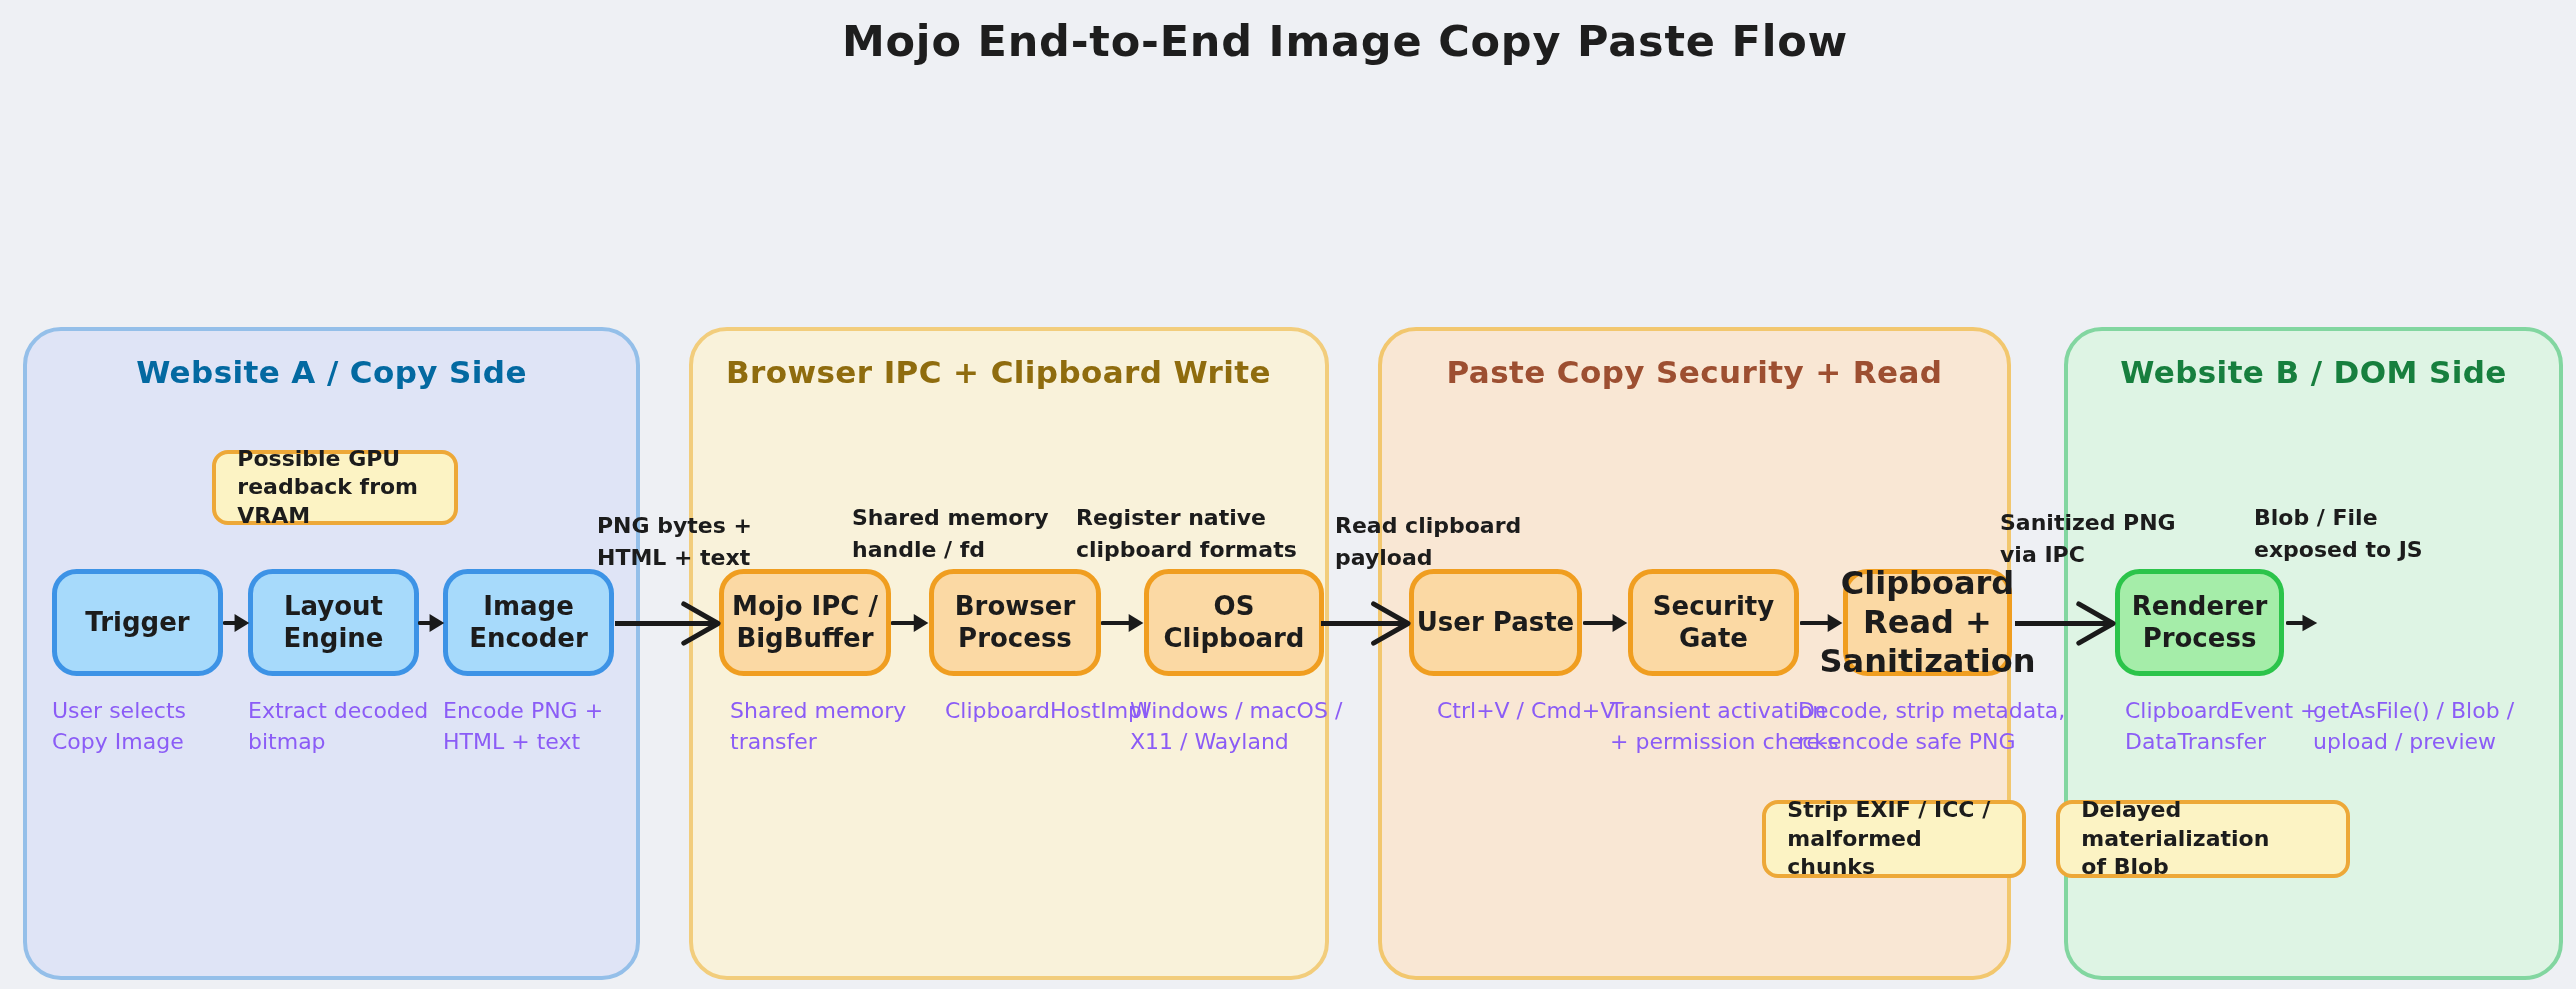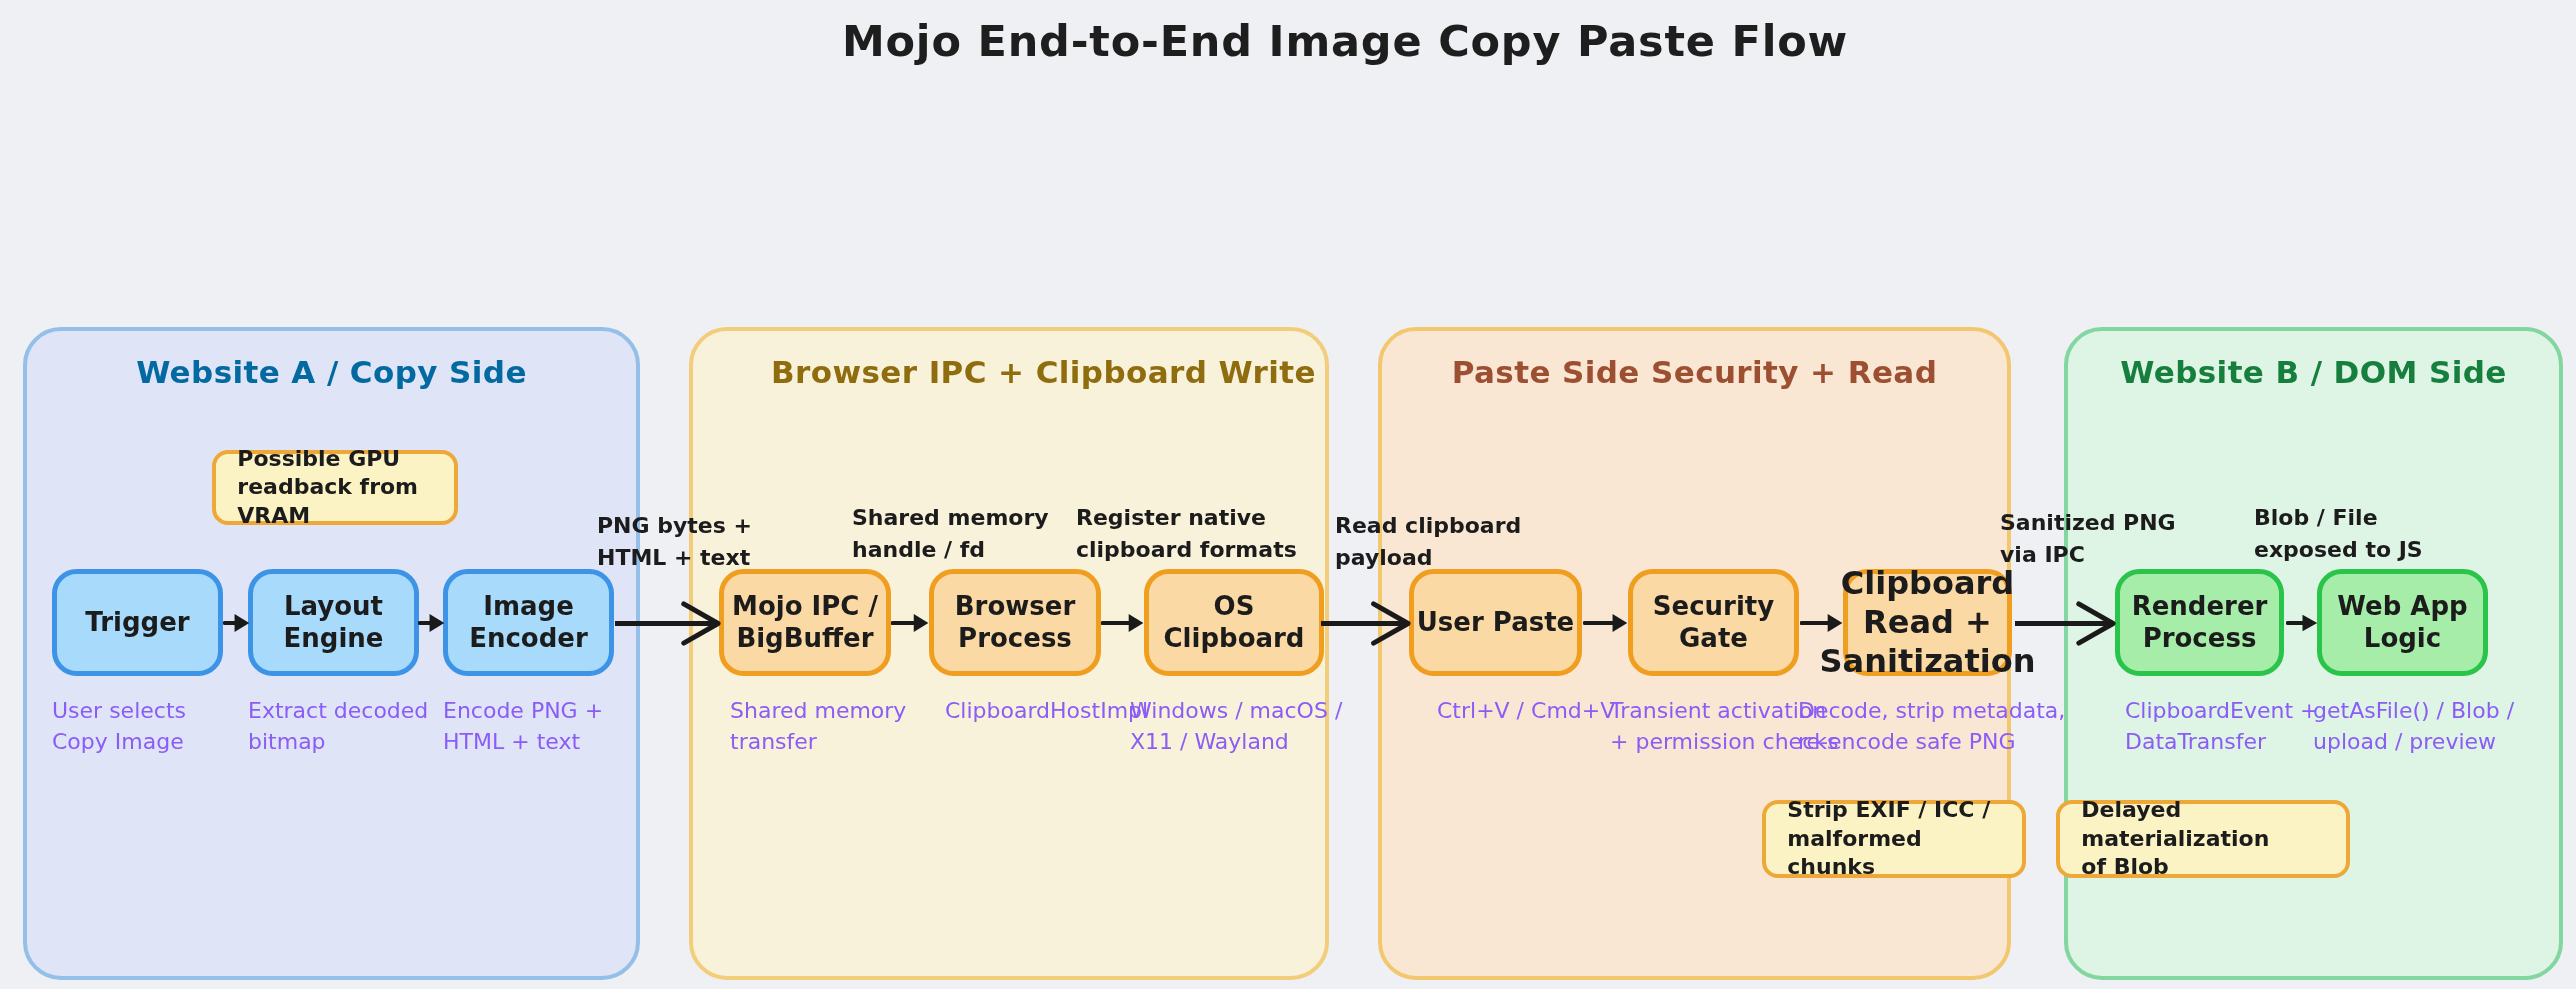--- a/index.html
+++ b/index.html
@@ -14,21 +14,21 @@
   .group{position:absolute;top:327px;height:653px;border-radius:38px;border:4.1px solid;box-sizing:border-box;}
   .g1{left:23px;width:617px;background:#dfe4f6;border-color:#94bfe9;}
   .g2{left:689px;width:640px;background:#f9f2da;border-color:#f2cd7c;}
   .g3{left:1378px;width:633px;background:#f9e7d4;border-color:#f2c76e;}
   .g4{left:2064px;width:499px;background:#def4e4;border-color:#82d6a0;}
   .gtitle{
     position:absolute;top:354px;text-align:center;font-size:31px;font-weight:600;
     letter-spacing:0.4px;white-space:nowrap;
   }
   .gt1{left:23px;width:617px;color:#0369a1;}
-  .gt2{left:720px;width:591px;color:#8f6c0e;padding-left:28px;}
+  .gt2{left:675px;width:591px;color:#8f6c0e;padding-left:28px;}
   .gt3{left:1378px;width:633px;color:#9d4f31;}
   .gt4{left:2064px;width:499px;color:#177f3e;}
   .node{
     position:absolute;top:569px;height:107px;border-radius:24.6px;border:5.7px solid;
     box-sizing:border-box;display:flex;align-items:center;justify-content:center;
     text-align:center;font-size:26px;font-weight:600;line-height:1.22;color:#1c1c1c;
     white-space:pre-line;
   }
   .node.small{font-size:32px;}
   .blue{background:#a7dafb;border-color:#3d93e6;}
@@ -57,21 +57,21 @@
 
   <div class="main-title">Mojo End-to-End Image Copy Paste Flow</div>
 
   <div class="group g1"></div>
   <div class="group g2"></div>
   <div class="group g3"></div>
   <div class="group g4"></div>
 
   <div class="gtitle gt1">Website A / Copy Side</div>
   <div class="gtitle gt2">Browser IPC + Clipboard Write</div>
-  <div class="gtitle gt3">Paste Side Security + Read</div>
+  <div class="gtitle gt3">Paste Copy Security + Read</div>
   <div class="gtitle gt4">Website B / DOM Side</div>
 
   <div class="note" style="left:212px;top:450px;width:246px;height:75px;">Possible GPU
 readback from VRAM</div>
   <div class="note" style="left:1762px;top:800px;width:264px;height:78px;">Strip EXIF / ICC /
 malformed chunks</div>
   <div class="note" style="left:2056px;top:800px;width:294px;height:78px;">Delayed materialization
 of Blob</div>
 
   <div class="node blue" style="left:52px;width:171px;">
@@ -106,24 +106,20 @@
 Gate</span>
   </div>
   <div class="node orange small" style="left:1843px;width:169px;">
     <span>Clipboard Read +
 Sanitization</span>
   </div>
 
   <div class="node green" style="left:2115px;width:169px;">
     <span>Renderer
 Process</span>
-  </div>
-  <div class="node green" style="left:2317px;width:171px;">
-    <span>Web App
-Logic</span>
   </div>
 
   <div class="caption" style="left:52px;">User selects
 Copy Image</div>
   <div class="caption" style="left:248px;">Extract decoded
 bitmap</div>
   <div class="caption" style="left:443px;">Encode PNG +
 HTML + text</div>
   <div class="caption" style="left:730px;">Shared memory
 transfer</div>

